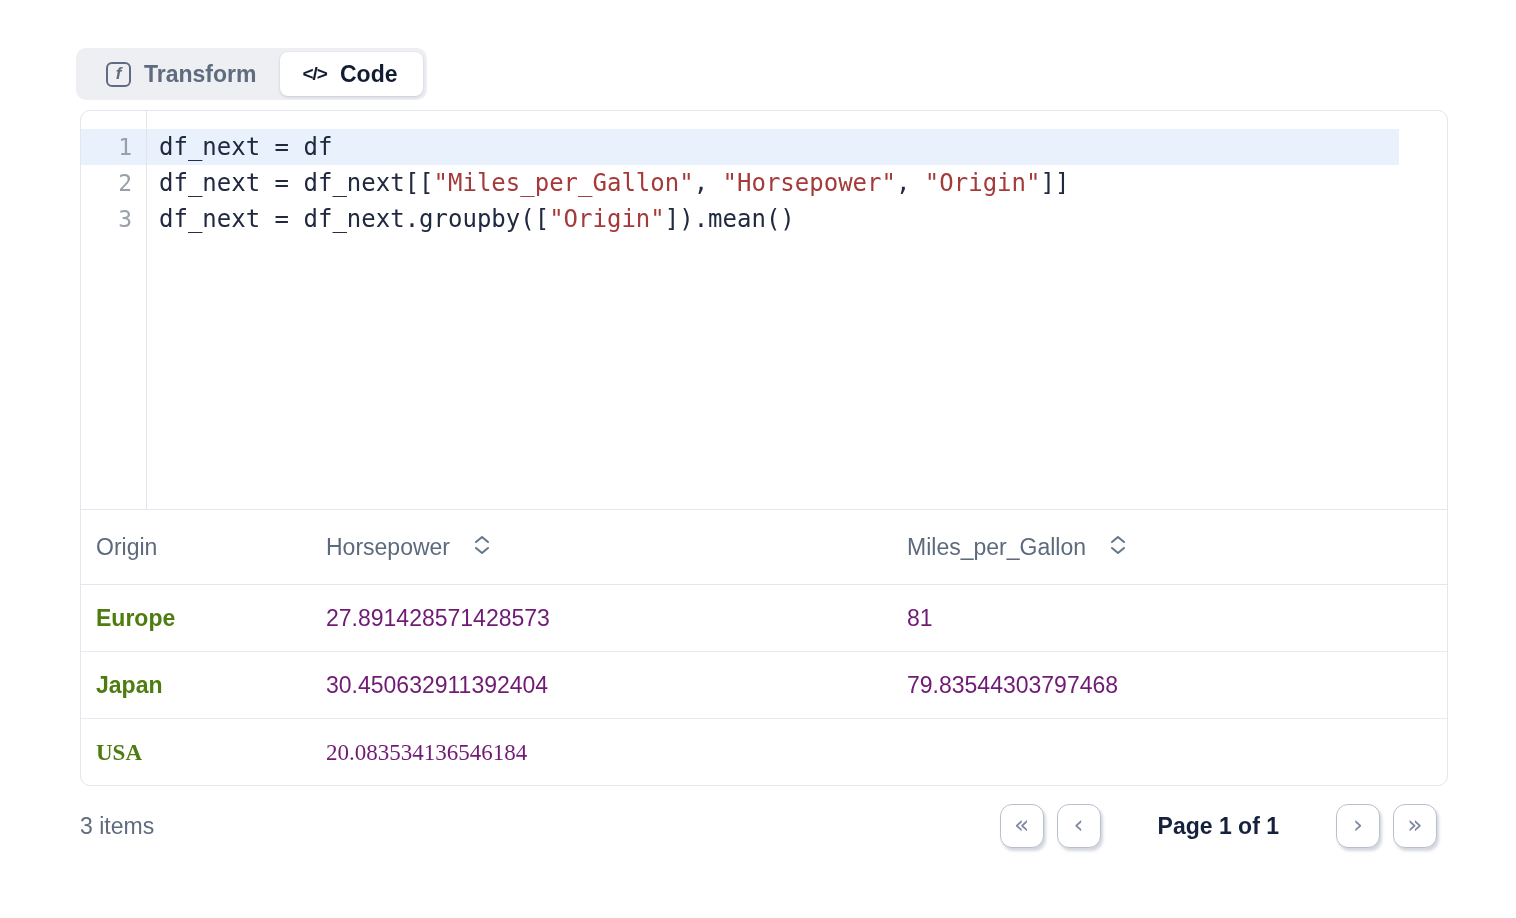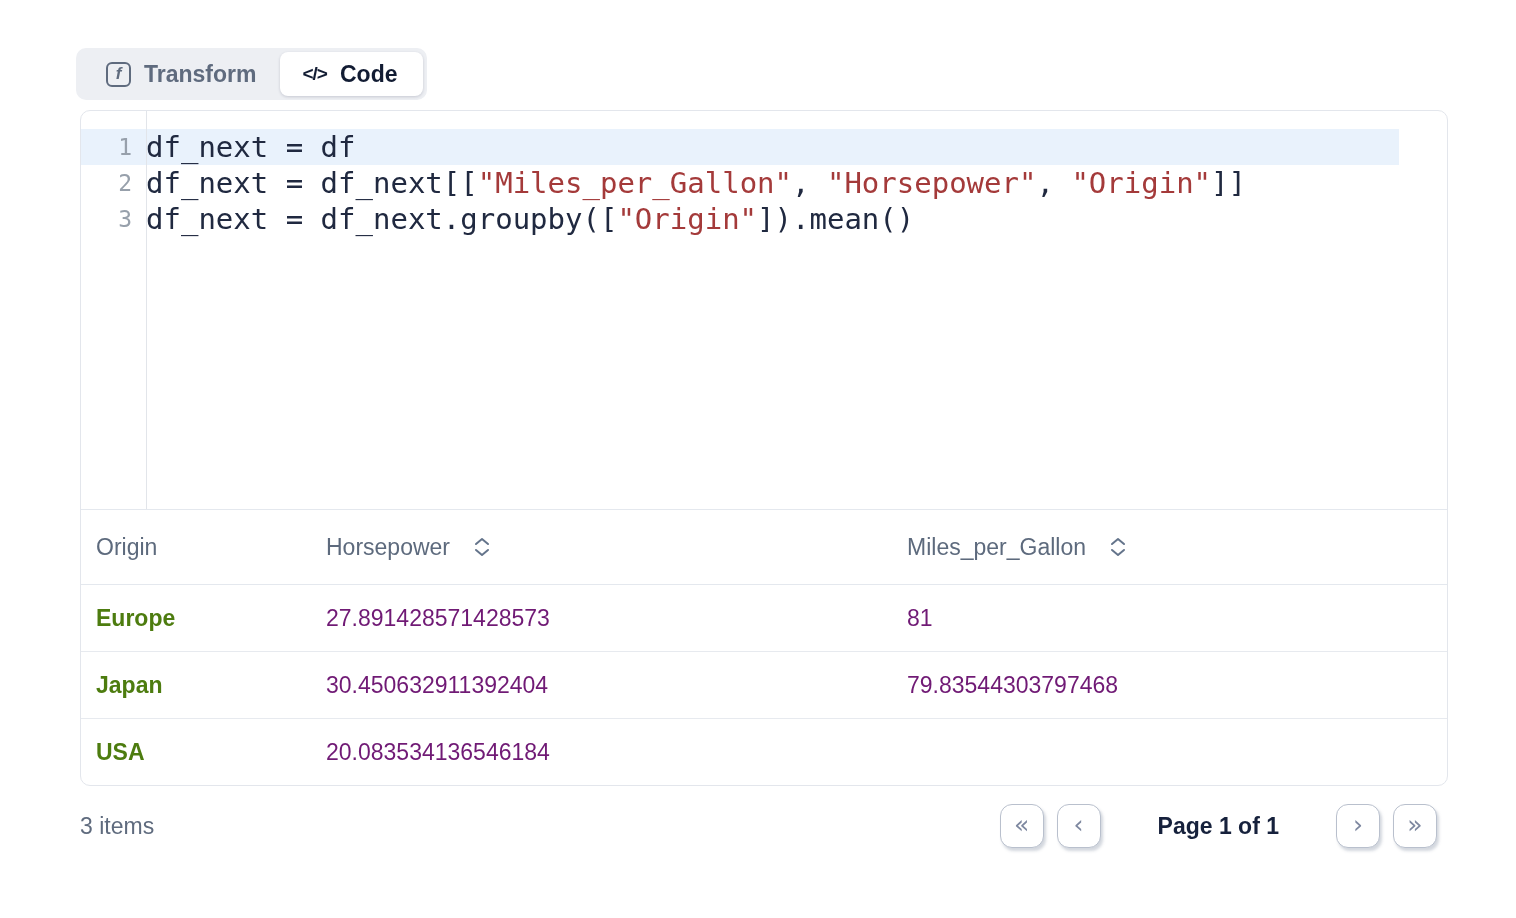--- a/index.html
+++ b/index.html
@@ -41,32 +41,32 @@
   }
 
   
   .editor { position:relative; height:399px; border-bottom:1px solid #e4e8ee; padding-top:18px;
             font-family:"DejaVu Sans Mono", monospace; }
   .editor::before { content:''; position:absolute; left:65px; top:0; bottom:0; width:1px; background:#e2e5ea; z-index:2; }
   .cm-line { position:relative; display:flex; height:36px; line-height:36px; }
   .cm-line.active::before { content:''; position:absolute; left:0; right:48px; top:0; bottom:0; background:#e9f2fc; z-index:0; }
   .ln { position:relative; z-index:1; width:65px; text-align:right; padding-right:14px;
         font-size:23px; color:#97a0ab; user-select:none; }
-  .lc { position:relative; z-index:1; padding-left:0; white-space:pre;
-        font-size:29px; color:#202940; }
+  .lc { position:relative; z-index:1; padding-left:13px; white-space:pre;
+        font-size:24px; color:#202940; }
   .lc .str { color:#a43a3a; }
 
   
   .thead, .tr { display:grid; grid-template-columns:230px 581px 1fr; align-items:center; }
   .thead { height:75px; border-bottom:1px solid #e4e8ee; }
-  .th { display:flex; align-items:center; gap:22px; padding-left:15px;
+  .th { display:flex; gap:22px; padding-left:15px;
         font-size:23px; color:#5d6a7d; }
   .sorticon { display:inline-flex; }
   .tr { height:67px; border-bottom:1px solid #e7eaef; }
-  .tr:last-child { border-bottom:none; }
+  .tr:last-child { border-bottom:none;font-family:Liberation Serif, serif; }
   .td { padding-left:15px; font-size:23px; color:#701a75; }
   .td.origin { font-weight:700; color:#4d7c0f; }
 
   
   .footer { position:absolute; left:80px; top:786px; width:1368px; height:80px;
             display:flex; align-items:center; }
   .items-count { font-size:23px; color:#5f6b7e; }
   .pager { margin-left:auto; margin-right:11px; display:flex; align-items:center; gap:13px; }
   .pgbtn {
     width:44px; height:44px; background:#fff; border:1px solid #b9c0cd; border-radius:12px;

